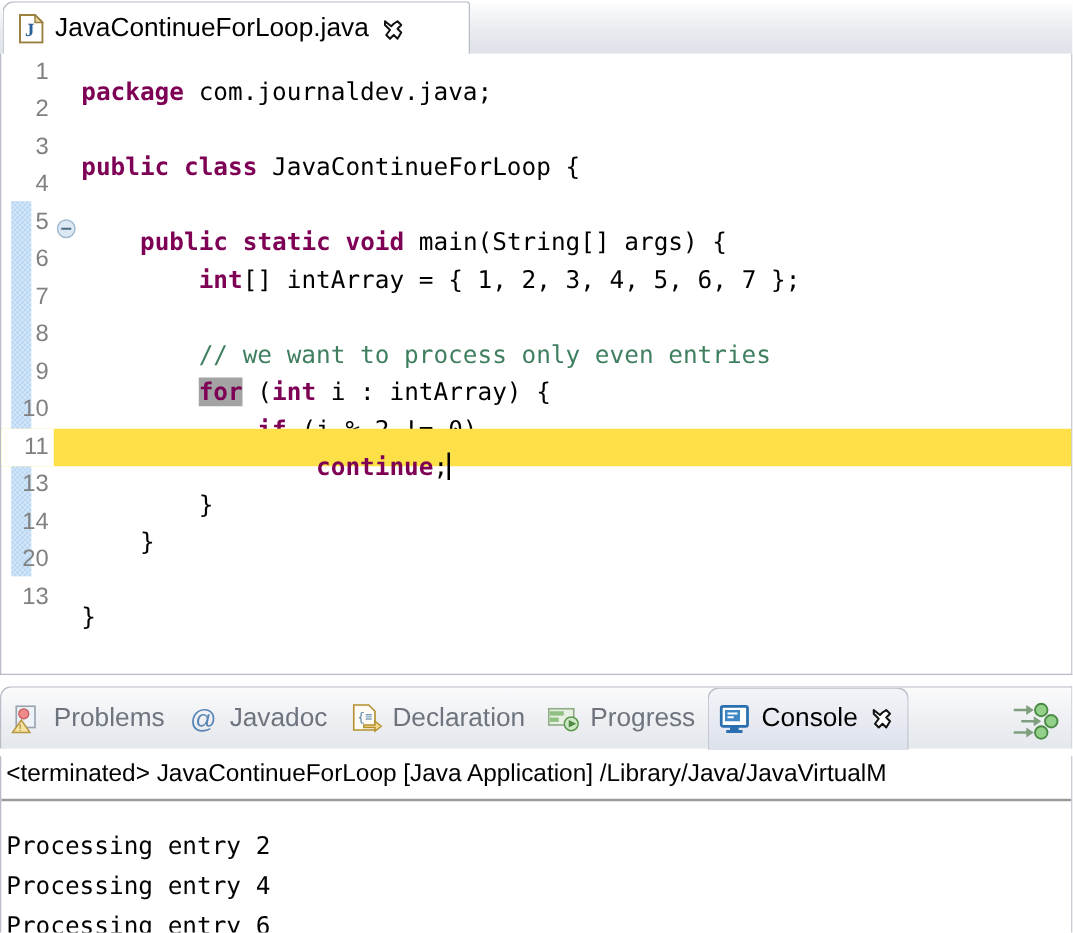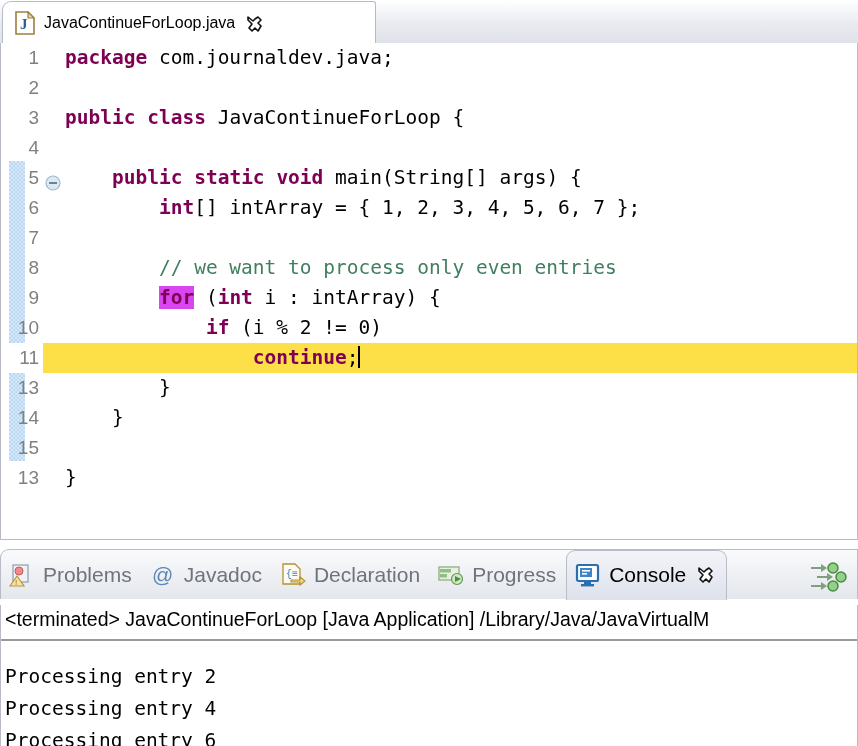--- a/index.html
+++ b/index.html
@@ -28,21 +28,21 @@
     border-top-left-radius:9px;border-top-right-radius:3px;
     box-sizing:border-box;
     display:flex;align-items:center;
     padding-left:12px;
     cursor:pointer;
   }
   #java-file-icon{
     width:20px;height:24px;flex:none;margin-right:9px;position:relative;
   }
   #tab-title{
-    font-size:16px;color:#000;letter-spacing:0px;white-space:nowrap;
+    font-size:21px;color:#000;letter-spacing:0px;white-space:nowrap;
     font-family:"Liberation Sans", sans-serif;
   }
   #tab-close{
     margin-left:10px;width:20px;height:20px;flex:none;position:relative;top:1px;
     cursor:pointer;
   }
   
   #editor-body{
     position:absolute;left:0;top:43px;width:858px;height:497px;
     background:#ffffff;
@@ -72,27 +72,27 @@
   .ln-wrap{
     position:absolute;left:0;top:0;width:42px;height:30px;
     text-align:right;padding-right:4px;box-sizing:border-box;
     color:#808080;font-size:19px;font-family:"Liberation Sans",sans-serif;
     line-height:30px;
   }
   .fold{
     position:absolute;left:44px;top:7px;width:16px;height:16px;
   }
   .code-text{
-    position:absolute;left:64px;top:0;line-height:30px;color:#000;
+    position:absolute;left:64px;top:16px;line-height:30px;color:#000;
   }
   .kw{color:#7e0055;font-weight:bold;}
   .cmt{color:#3f7f5f;}
   .str{color:#2a00ff;}
   .fld{color:#0000c0;font-style:italic;}
-  .hl{background:#d946ef;}
+  .hl{background:#a3a3a3;}
   .caret{
     display:inline-block;width:0;border-left:2px solid #000;height:22px;
     vertical-align:-4px;margin-left:-1px;
   }
 
   
   #bottom-panel{
     position:absolute;left:0;top:549px;width:858px;height:197px;
   }
   #view-tabbar{
@@ -174,21 +174,21 @@
               <line x1="4" y1="8" x2="12" y2="8" stroke="#4c6a82" stroke-width="1.6"></line>
             </svg></span><span class="code-text">    <span class="kw">public</span> <span class="kw">static</span> <span class="kw">void</span> main(String[] args) {</span></div>
         <div class="code-line"><span class="ln-wrap">6</span><span class="code-text">        <span class="kw">int</span>[] intArray = { 1, 2, 3, 4, 5, 6, 7 };</span></div>
         <div class="code-line"><span class="ln-wrap">7</span><span class="code-text"></span></div>
         <div class="code-line"><span class="ln-wrap">8</span><span class="code-text"><span class="cmt">        // we want to process only even entries</span></span></div>
         <div class="code-line"><span class="ln-wrap">9</span><span class="code-text">        <span class="kw hl">for</span> (<span class="kw">int</span> i : intArray) {</span></div>
         <div class="code-line"><span class="ln-wrap">10</span><span class="code-text">            <span class="kw">if</span> (i % 2 != 0)</span></div>
         <div class="code-line current"><span class="ln-wrap">11</span><span class="code-text">                <span class="kw">continue</span>;<span class="caret"></span></span></div>
         <div class="code-line"><span class="ln-wrap">13</span><span class="code-text">        }</span></div>
         <div class="code-line"><span class="ln-wrap">14</span><span class="code-text">    }</span></div>
-        <div class="code-line"><span class="ln-wrap">15</span><span class="code-text"></span></div>
+        <div class="code-line"><span class="ln-wrap">20</span><span class="code-text"></span></div>
         <div class="code-line"><span class="ln-wrap">13</span><span class="code-text">}</span></div>
       </div>
   </div>
 </div>
 
 <div id="bottom-panel">
   <div id="view-tabbar">
     <div class="view-tab">
         <span class="vt-icon"><svg width="26" height="26" viewBox="0 0 26 26">
             <rect x="4" y="3" width="15" height="17" fill="#eef1f6" stroke="#9aa3b0" stroke-width="1.3"></rect>

